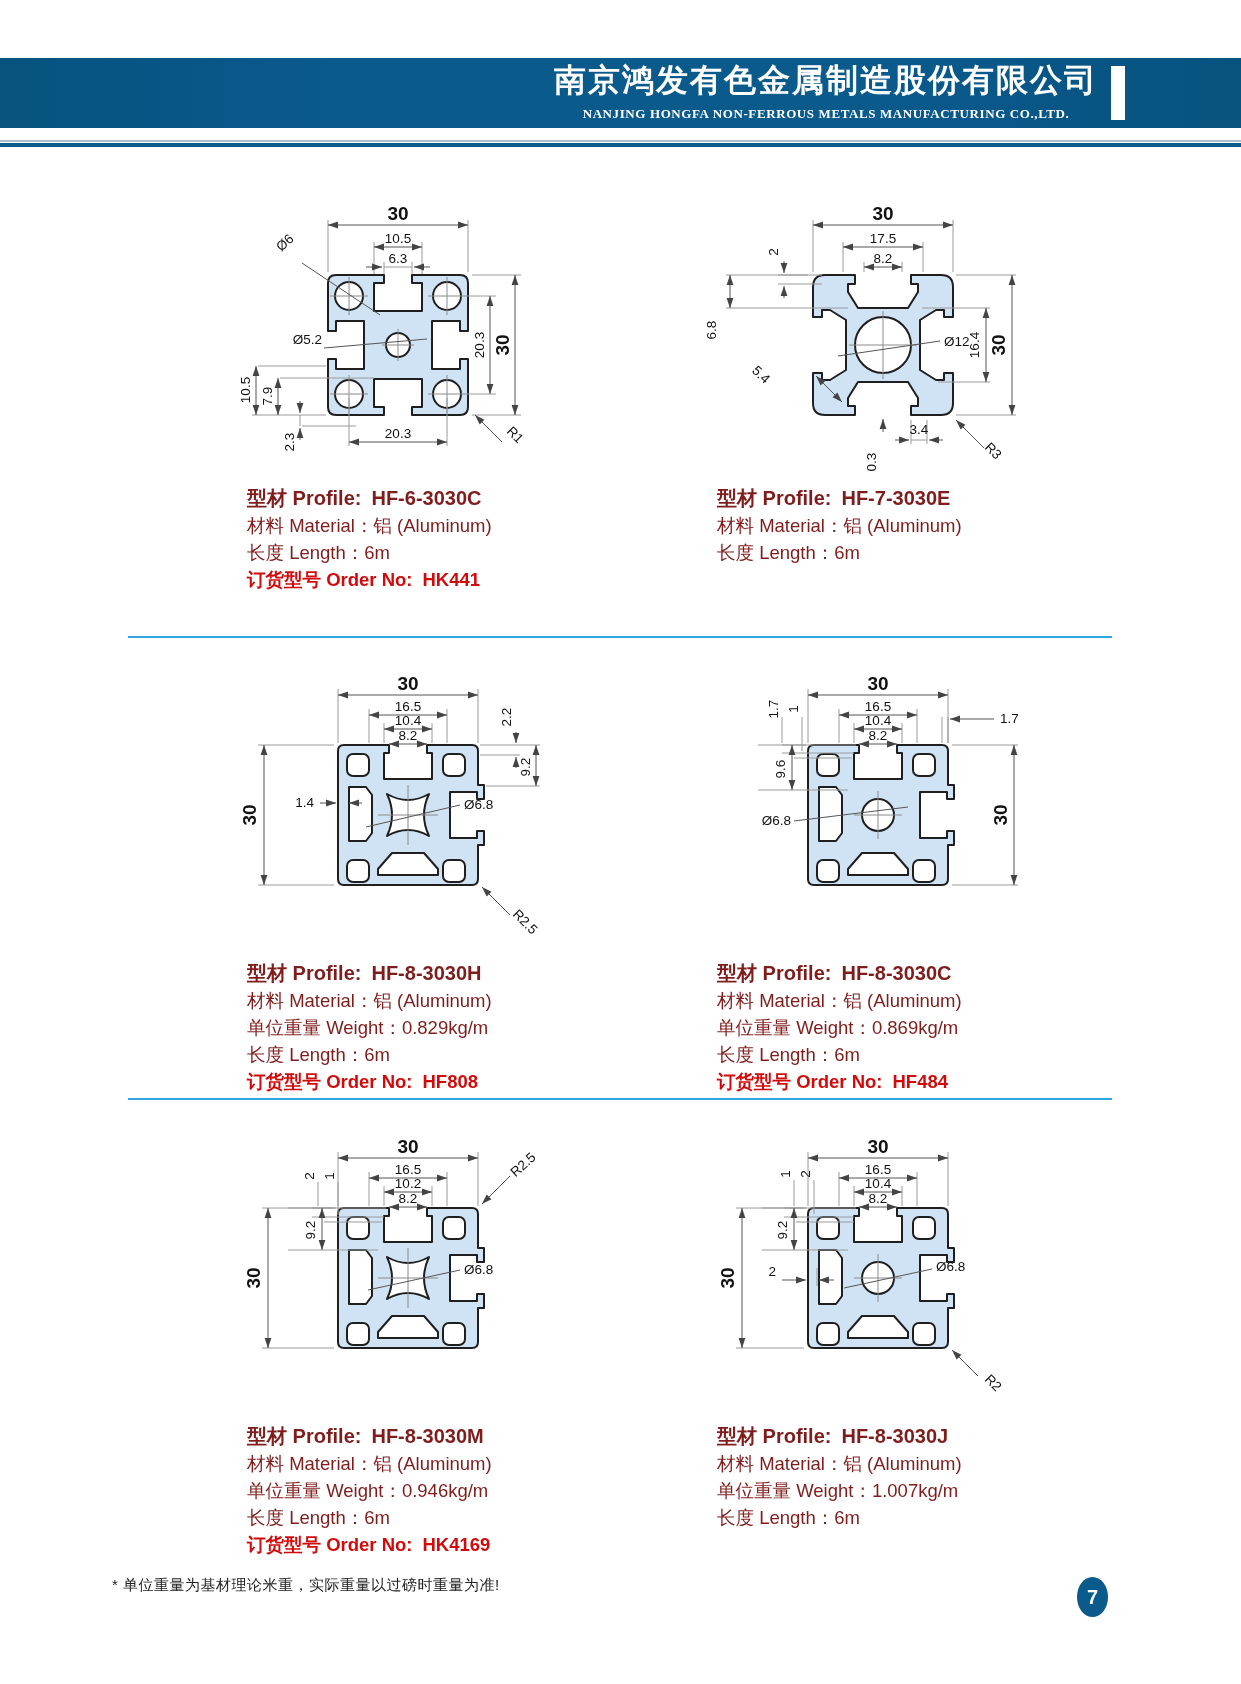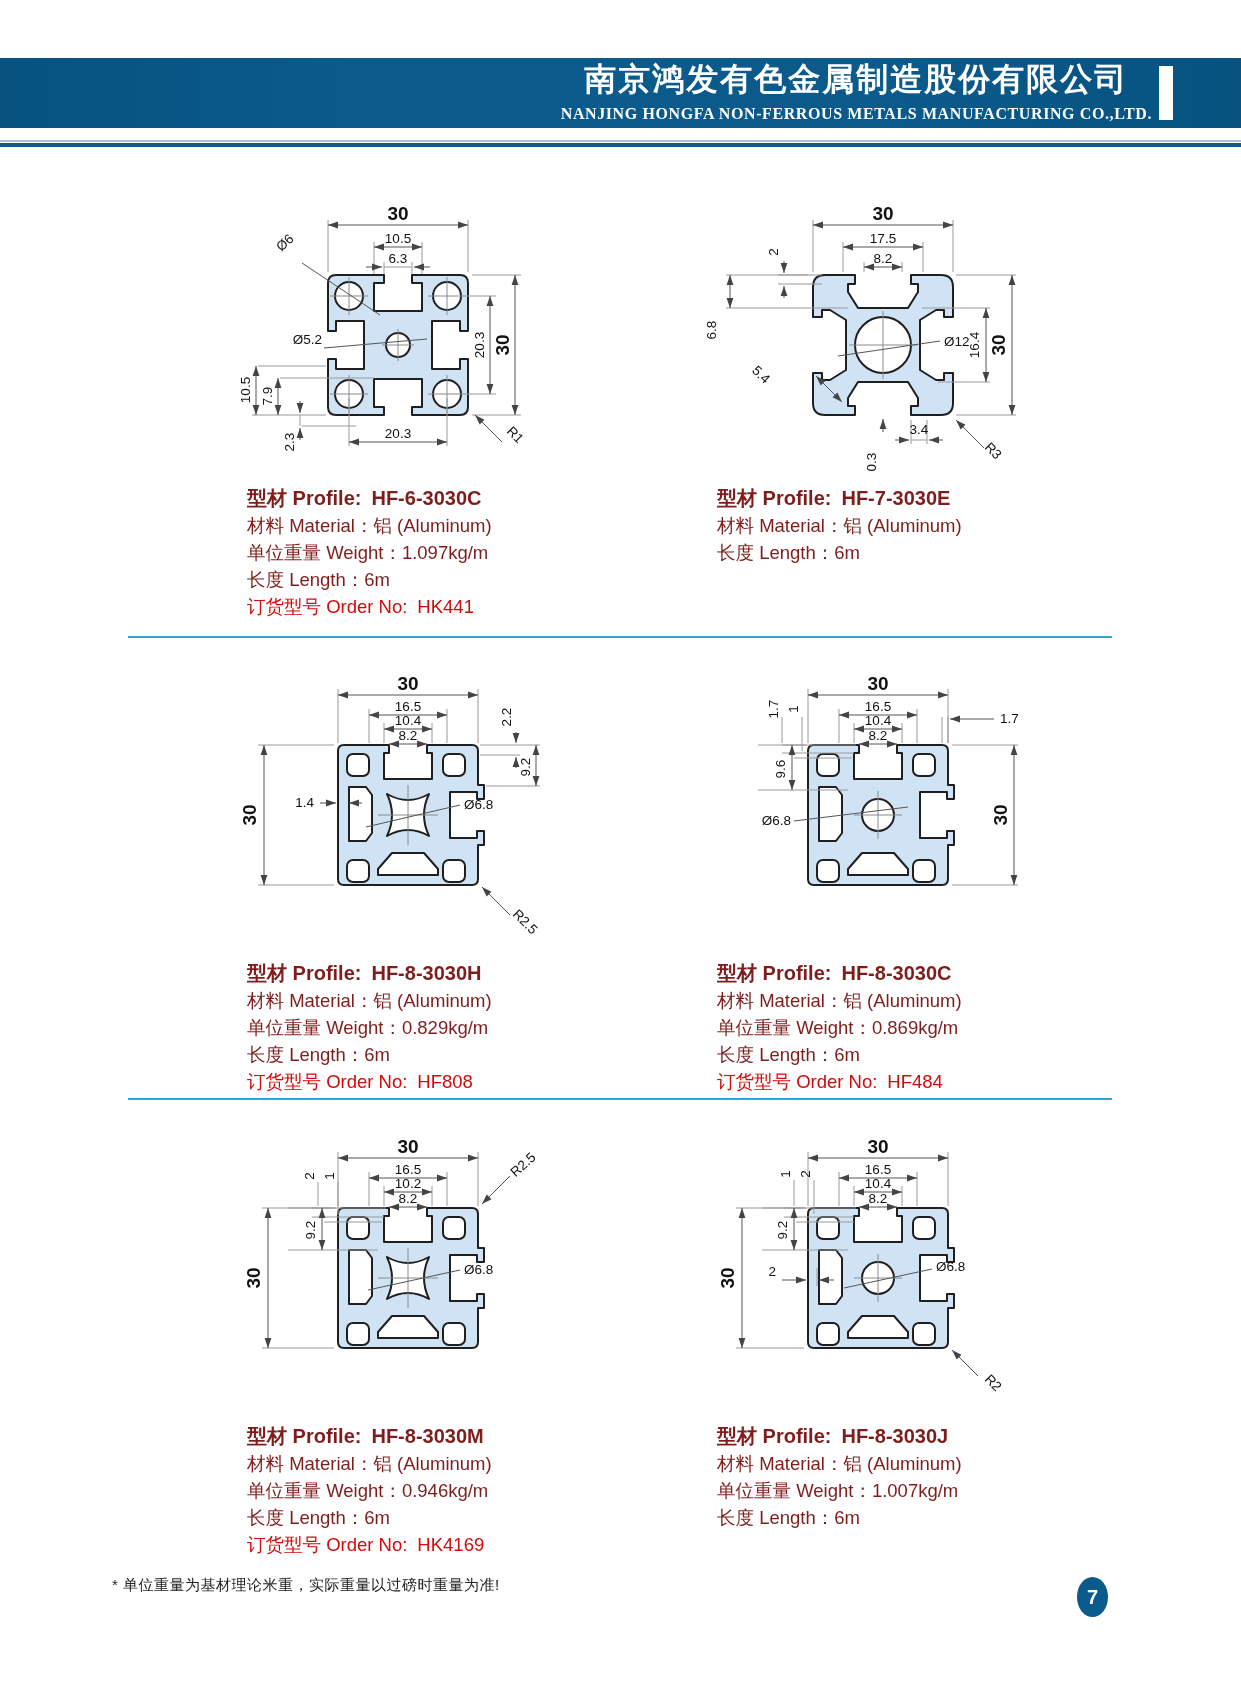--- a/index.html
+++ b/index.html
@@ -1,36 +1,36 @@
 <!DOCTYPE html>
 <html><head>
 <meta charset="utf-8">
 <style>
   html,body{margin:0;padding:0}
   body{width:1241px;height:1684px;position:relative;background:#fff;
        font-family:"Liberation Sans","DejaVu Sans",sans-serif;color:#1c1c1c;overflow:hidden}
   .band{position:absolute;top:58px;left:0;width:100%;height:70px;box-sizing:border-box;
         background:linear-gradient(90deg,#07527f,#0a5a8c 28%,#0a5a8c 72%,#07527f);
-        display:flex;justify-content:flex-end;align-items:center;gap:7px;padding-right:68px}
+        display:flex;justify-content:flex-end;align-items:center;gap:13px;padding-right:116px}
   .band-text{display:flex;flex-direction:column;align-items:center}
   .cn{color:#fff;font-size:32px;font-weight:bold;letter-spacing:2px;line-height:1.05;white-space:nowrap}
-  .en{color:#fff;font-size:16px;font-weight:bold;letter-spacing:.6px;margin-top:9px;
+  .en{color:#fff;font-size:13px;font-weight:bold;letter-spacing:.6px;margin-top:9px;
       font-family:"Liberation Serif","DejaVu Serif",serif;white-space:nowrap}
   .band-bar{width:14px;height:54px;background:#fff}
   .rule-thin{position:absolute;top:140px;left:0;width:100%;height:2px;background:#aebdc9}
   .rule-thick{position:absolute;top:143px;left:0;width:100%;height:4px;background:#0b5a8c}
   .sep{position:absolute;left:128px;width:984px;height:2px;background:#2fa7dd}
   .card{position:absolute;width:480px}
   .drawing{height:300px}
   .drawing svg{margin-left:100px;overflow:visible}
   .info{padding-left:119px;padding-top:5px}
   .ln{font-size:18.5px;line-height:27px;white-space:nowrap;color:#7f1d1d}
   .ln.b{font-weight:bold;font-size:20px}
   .ln .v{margin-left:10px}
-  .ln.red{color:#d10b0b;font-weight:normal}
+  .ln.red{color:#d10b0b;font-weight:bold}
   .note{position:absolute;left:112px;top:1576px;font-size:15px;color:#222;letter-spacing:.5px}
   .badge{position:absolute;left:1077px;top:1577px;width:31px;height:40px;border-radius:50%;
          background:#0a5a8c;color:#fff;font-weight:bold;font-size:20px;
          display:flex;align-items:center;justify-content:center}
   svg text{font-family:"Liberation Sans","DejaVu Sans",sans-serif}
   .t{font-size:13.5px;fill:#111;text-anchor:middle}
   .tb{font-size:19px;font-weight:bold;fill:#111;text-anchor:middle}
   .bp{fill:#cfe3f5;stroke:#1f1f1f;stroke-width:2;stroke-linejoin:round}
   .hw{fill:#fff;stroke:#1f1f1f;stroke-width:2;stroke-linejoin:round}
   .ch{stroke:#8a8a8a;stroke-width:1;fill:none}
@@ -138,21 +138,20 @@
       <text class="t" x="22" y="210" transform="rotate(-90 22 210)">10.5</text>
       <text class="t" x="44" y="216" transform="rotate(-90 44 216)">7.9</text>
       <text class="t" x="66" y="262" transform="rotate(-90 66 262)">2.3</text>
       <text class="t" x="170" y="258">20.3</text>
       <text class="t" x="284" y="258" transform="rotate(45 284 258)">R1</text>
     </svg>
   </div>
   <div class="info">
     <div class="ln b"><span>型材 Profile:</span><span class="v">HF-6-3030C</span></div>
     <div class="ln"><span>材料 Material：</span><span>铝 (Aluminum)</span></div>
-    <div class="ln"><span>单位重量 Weight：</span><span>1.097kg/m</span></div>
     <div class="ln"><span>长度 Length：</span><span>6m</span></div>
     <div class="ln red"><span>订货型号 Order No:</span><span class="v">HK441</span></div>
   </div>
 </section>
 
 <section class="card" style="left:598px;top:180px">
   <div class="drawing">
     <svg viewBox="0 0 440 300" width="440" height="300">
       <use href="#body2" xlink:href="#body2"></use>
       <g>

